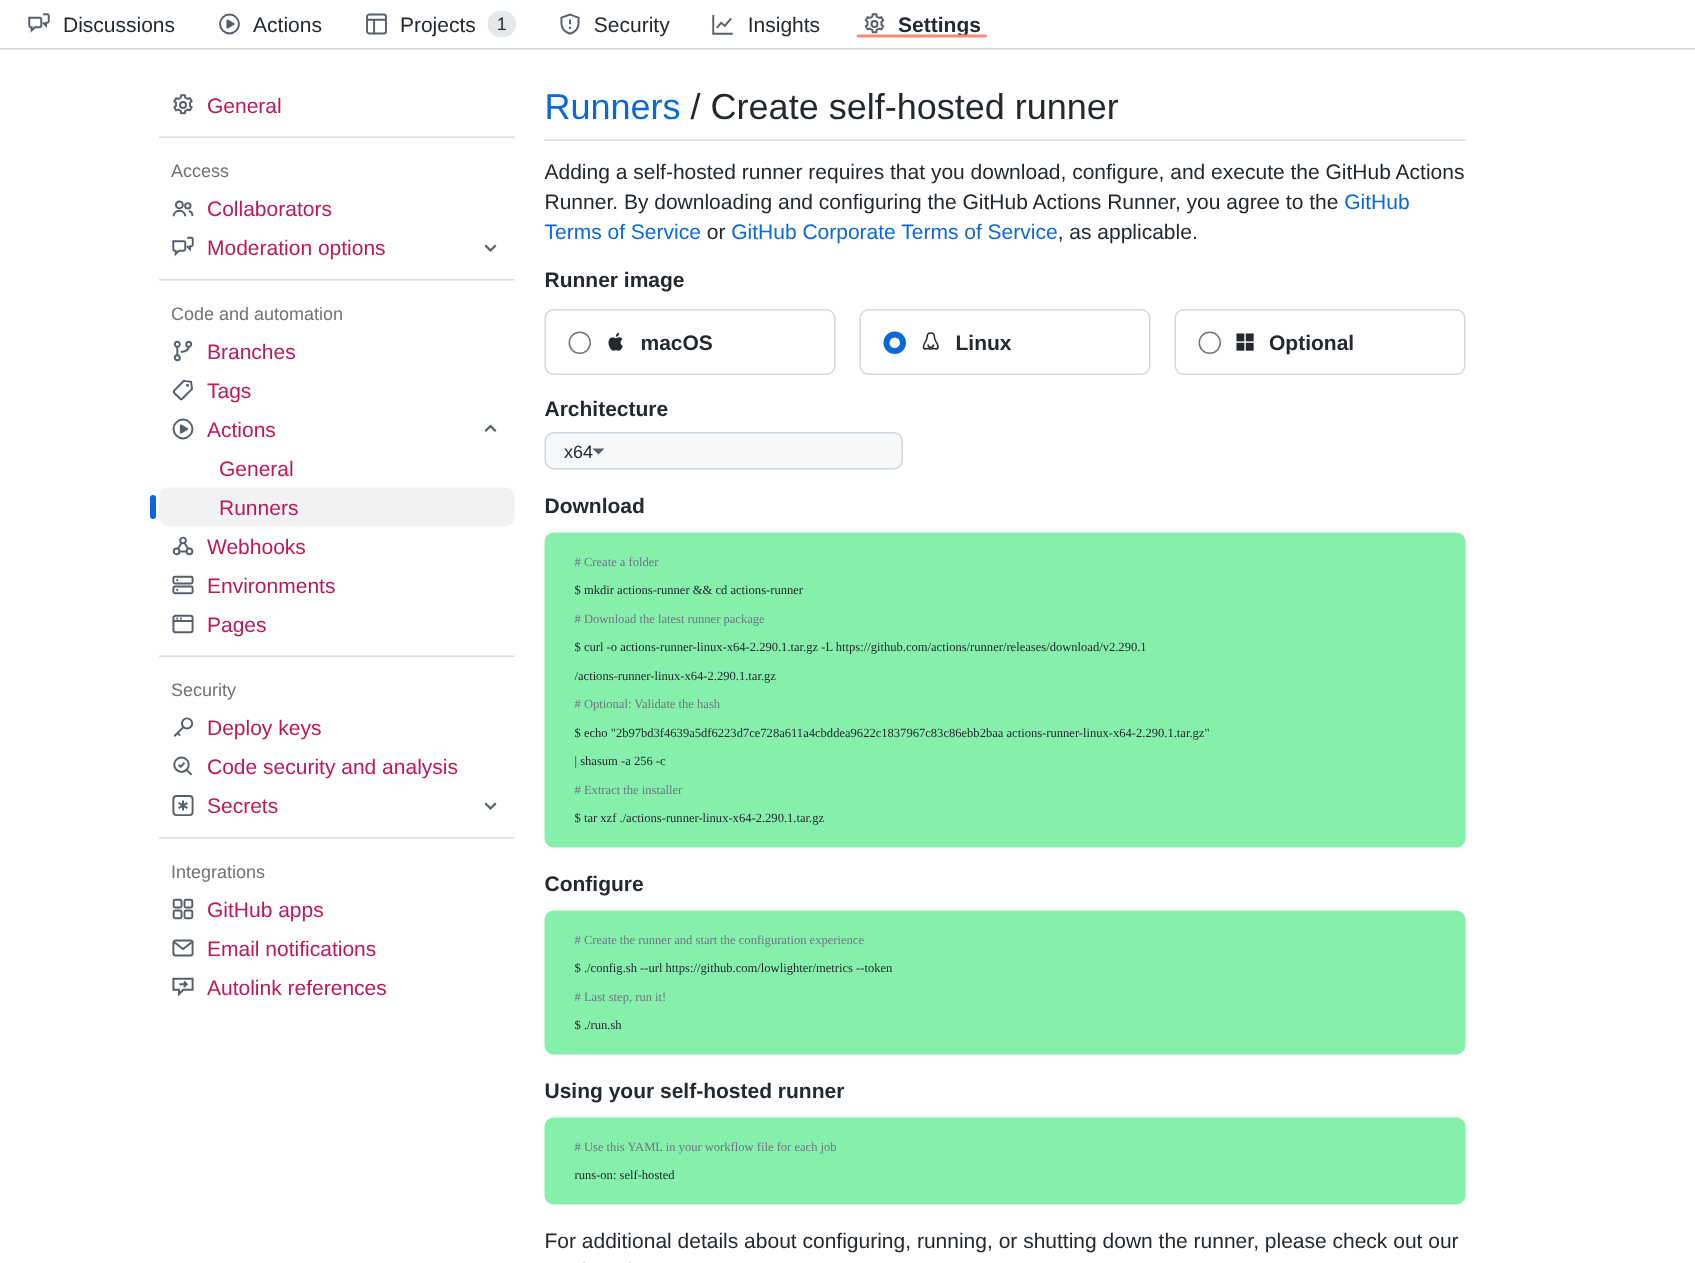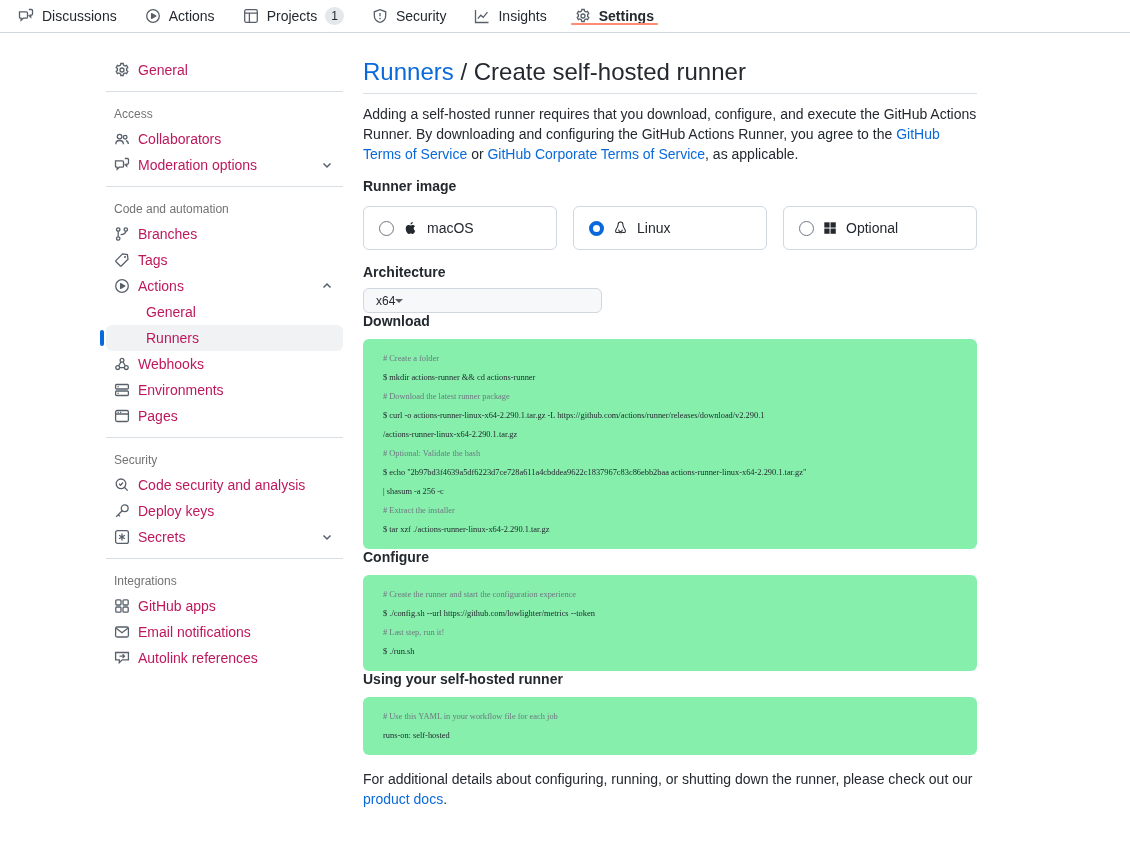--- a/index.html
+++ b/index.html
@@ -37,26 +37,26 @@
   .intro { margin-top:10px; line-height:20px; }
   a.inline-link { color:#0969da; text-decoration:none; cursor:pointer; }
   .f-label { font-weight:600; margin-top:14px; }
   .section-label { font-weight:600; }
 
   .cards { display:flex; gap:16px; margin-top:12px; }
   .card { flex:1; border:1px solid #d0d7de; border-radius:6px; height:44px; display:flex; align-items:center; gap:9px; padding:0 15px; cursor:pointer; background:#fff; }
   .radio { width:15px; height:15px; border:1px solid #6e7781; border-radius:50%; flex:none; background:#fff; }
   .radio.checked { border:4.5px solid #0969da; }
   .os-ic { display:flex; color:#24292f; }
-  .os-label { font-weight:400; }
+  .os-label { font-weight:700; }
 
   .select { margin-top:8px; width:239px; height:25px; border:1px solid #d0d7de; border-radius:6px; background:#f6f8fa; display:flex; align-items:center; justify-content:flex-start; padding:0 12px; font-size:12px; cursor:pointer; }
   .caret { width:0; height:0; border-left:4px solid transparent; border-right:4px solid transparent; border-top:4px solid #57606a; }
 
-  .mt18 { }
+  .mt18 { margin-top:16px; }
   .code { background:#86efac; border-radius:6px; margin-top:10px; padding:10px 14px 10px 20px;
     font-family:Liberation Serif, serif; font-size:8.4px; line-height:19px; color:#24292f; }
   .code .ln { white-space:nowrap; }
   .code .c { color:#6e7781; }
   .footer-note { margin-top:14px; line-height:20px; }
 </style>
 </head>
 <body>
 
 <div class="topnav">
@@ -234,35 +234,35 @@
       </span>
       <span>Pages</span>
     </a>
 
     <div class="sep"></div>
     <div class="s-heading">Security</div>
 
     <a class="s-item">
       <span class="s-ic">
         <svg width="16" height="16" viewBox="0 0 16 16" fill="none" stroke="currentColor" stroke-width="1.3">
+            <circle cx="10.7" cy="5.3" r="3.4"></circle>
+            <path d="M8.2 7.8l-6 6M4.3 11.7L6 13.4"></path>
+          </svg>
+      </span>
+      <span>Deploy keys</span>
+    </a>
+    <a class="s-item">
+      <span class="s-ic">
+        <svg width="16" height="16" viewBox="0 0 16 16" fill="none" stroke="currentColor" stroke-width="1.3">
             <circle cx="7" cy="6.8" r="4.8"></circle>
             <path d="M10.6 10.5l3.1 3.1"></path>
             <path d="M5.1 6.8l1.4 1.4 2.5-2.7"></path>
           </svg>
       </span>
       <span>Code security and analysis</span>
-    </a>
-    <a class="s-item">
-      <span class="s-ic">
-        <svg width="16" height="16" viewBox="0 0 16 16" fill="none" stroke="currentColor" stroke-width="1.3">
-            <circle cx="10.7" cy="5.3" r="3.4"></circle>
-            <path d="M8.2 7.8l-6 6M4.3 11.7L6 13.4"></path>
-          </svg>
-      </span>
-      <span>Deploy keys</span>
     </a>
     <a class="s-item">
       <span class="s-ic">
         <svg width="16" height="16" viewBox="0 0 16 16" fill="none" stroke="currentColor" stroke-width="1.3">
             <rect x="1.6" y="1.6" width="12.8" height="12.8" rx="2"></rect>
             <path d="M8 4.6v6.8M5.1 6.3l5.8 3.4M10.9 6.3L5.1 9.7"></path>
           </svg>
       </span>
       <span>Secrets</span>
       <span class="chev">

